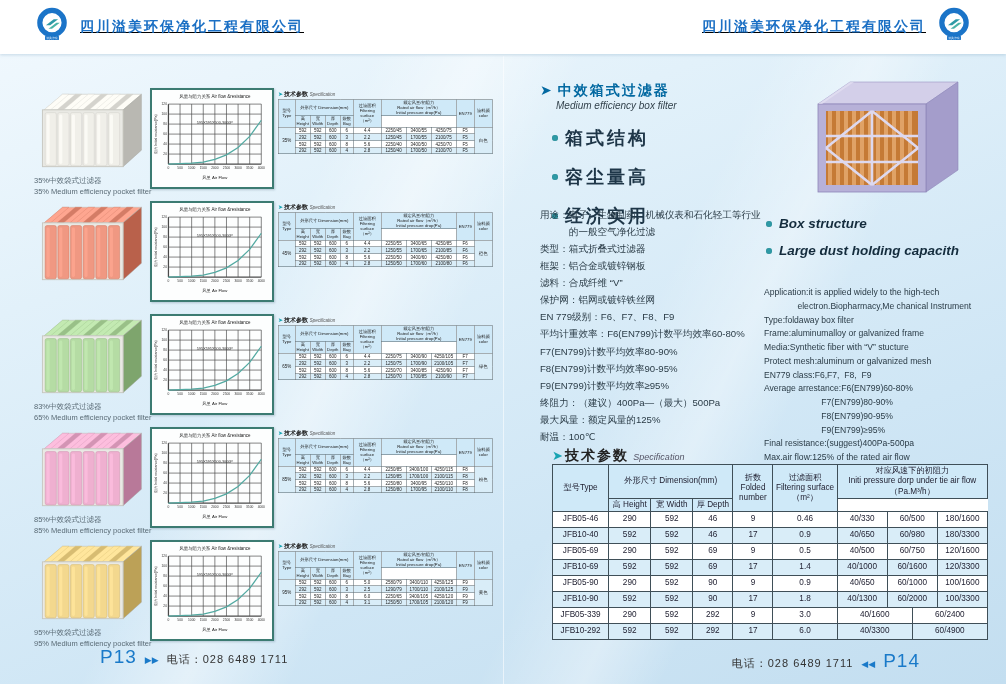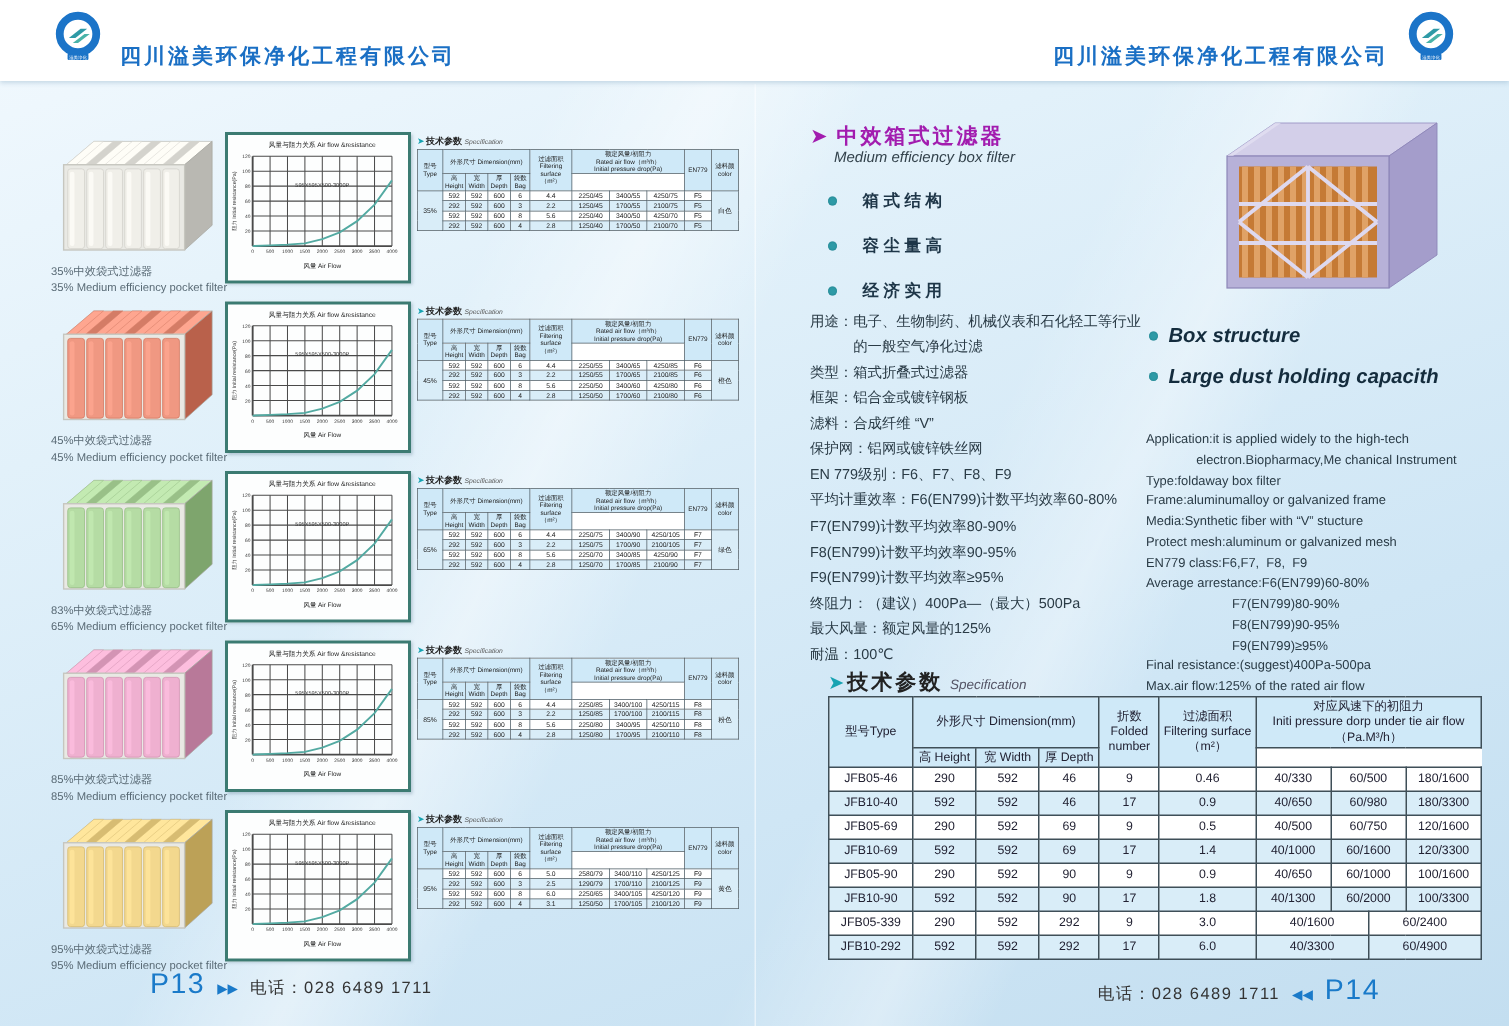--- a/index.html
+++ b/index.html
@@ -11,21 +11,21 @@
   
   .streaks{position:absolute;inset:0;pointer-events:none;
     background:
       linear-gradient(115deg,rgba(255,255,255,0) 30%,rgba(255,255,255,.45) 38%,rgba(255,255,255,0) 46%),
       linear-gradient(115deg,rgba(255,255,255,0) 60%,rgba(255,255,255,.35) 68%,rgba(255,255,255,0) 74%);
   }
   .page-seam{position:absolute;left:503px;top:56px;bottom:0;width:1px;background:rgba(255,255,255,.55);}
   
   .topbar{position:absolute;left:0;top:0;width:1006px;height:54px;background:#fff;
     box-shadow:0 1px 3px rgba(120,160,190,.35);display:flex;align-items:center;justify-content:space-between;}
-  .brand{display:flex;align-items:flex-end;gap:10px;}
+  .brand{display:flex;align-items:center;gap:10px;text-decoration:underline;}
   .brand.right{flex-direction:row-reverse;}
   .brand .logo{width:36px;height:40px;position:relative;}
   .brand .name{color:#1a6fc4;font-weight:bold;font-size:14px;letter-spacing:2px;}
   .brand.left{margin-left:34px;}
   .brand.right{margin-right:34px;}
   
   .filter-row{position:absolute;left:28px;width:460px;height:112px;}
   .photo{position:absolute;left:6px;top:2px;width:114px;height:88px;}
   .caption{position:absolute;left:6px;top:92px;width:170px;color:#5a6b76;font-size:7.5px;line-height:1.45;}
   .chart-panel{position:absolute;left:122px;top:4px;width:120px;height:97px;background:#fdfefe;
@@ -35,25 +35,25 @@
   .mini-title{font-size:12px;color:#222;font-weight:bold;margin:0 0 2px 0;}
   .mini-title .arr{color:#17a3b2;margin-right:2px;}
   .mini-title i{font-weight:normal;font-size:9px;color:#555;}
   table.mini{border-collapse:collapse;table-layout:fixed;background:#fff;font-size:9px;color:#222;}
   table.mini th,table.mini td{border:1px solid #4a5a63;padding:1px 1px;text-align:center;white-space:pre-line;line-height:1.15;overflow:hidden;}
   table.mini thead th{background:#cfe9f8;font-weight:normal;font-size:8.5px;}
   table.mini tbody tr:nth-child(even) td{background:#d9edf8;}
   table.mini td.span{background:#d9edf8 !important;}
   
   .sec-title{position:absolute;left:540px;top:82px;}
-  .sec-title .row1{color:#a21caf;font-size:14px;font-weight:bold;letter-spacing:2px;}
+  .sec-title .row1{color:#0369a1;font-size:14px;font-weight:bold;letter-spacing:2px;}
   .sec-title .row1 .arr{margin-right:4px;}
   .sec-title .row2{color:#33424c;font-size:10px;font-style:italic;margin-left:16px;}
   .feat-cn{position:absolute;left:552px;top:126px;}
-  .feat-cn .item{display:flex;align-items:center;gap:17px;margin-bottom:15px;color:#1e3648;font-size:11px;font-weight:bold;letter-spacing:3px;}
+  .feat-cn .item{display:flex;align-items:center;gap:7px;margin-bottom:15px;color:#1e3648;font-size:18px;font-weight:bold;letter-spacing:3px;}
   .dot{width:6px;height:6px;border-radius:50%;background:#2e9aa6;box-shadow:0 0 1px #17727e inset;flex:0 0 auto;}
   .desc-cn{position:absolute;left:540px;top:206px;width:235px;color:#2a3b46;font-size:9.6px;line-height:1.78;white-space:pre-line;}
   .feat-en{position:absolute;left:766px;top:216px;}
   .feat-en .item{display:flex;align-items:center;gap:7px;margin-bottom:12px;color:#142c3d;font-size:13.5px;font-weight:bold;font-style:italic;}
   .desc-en{position:absolute;left:764px;top:286px;width:240px;color:#2a3b46;font-size:8.6px;line-height:1.6;white-space:pre;}
   .box-photo{position:absolute;left:796px;top:74px;width:172px;height:128px;}
   .spec-head{position:absolute;left:552px;top:446px;}
   .spec-head .cn{color:#222;font-size:14px;font-weight:bold;letter-spacing:2px;}
   .spec-head .arr{color:#17a3b2;margin-right:2px;font-size:13px;}
   .spec-head i{font-size:9px;color:#556;}
@@ -284,24 +284,20 @@
           <rect x="26.3" y="31" width="3.4" height="54" rx="1.6" fill="#fea690" opacity="0.8"></rect>
           <rect x="38.6" y="29" width="12.2" height="58" rx="2" fill="#f09882" stroke="#d47c66" stroke-width="0.6"></rect>
           <rect x="40.1" y="31" width="3.4" height="54" rx="1.6" fill="#fea690" opacity="0.8"></rect>
           <rect x="52.400000000000006" y="29" width="12.2" height="58" rx="2" fill="#f09882" stroke="#d47c66" stroke-width="0.6"></rect>
           <rect x="53.900000000000006" y="31" width="3.4" height="54" rx="1.6" fill="#fea690" opacity="0.8"></rect>
           <rect x="66.2" y="29" width="12.2" height="58" rx="2" fill="#f09882" stroke="#d47c66" stroke-width="0.6"></rect>
           <rect x="67.7" y="31" width="3.4" height="54" rx="1.6" fill="#fea690" opacity="0.8"></rect>
           <rect x="80" y="29" width="12.2" height="58" rx="2" fill="#f09882" stroke="#d47c66" stroke-width="0.6"></rect>
           <rect x="81.5" y="31" width="3.4" height="54" rx="1.6" fill="#fea690" opacity="0.8"></rect>
   </svg></div>
-    <div class="caption">
-      <div class="cap-cn">45%中效袋式过滤器</div>
-      <div class="cap-en">45% Medium efficiency pocket filter</div>
-    </div>
     <div class="chart-panel"><svg viewBox="0 0 122 95" width="118" height="93">
           <text x="65" y="8" font-size="4.6" fill="#222" text-anchor="middle">风量与阻力关系 Air flow &amp;resistance</text>
           <text x="5.5" y="45" font-size="3.6" fill="#333" text-anchor="middle" transform="rotate(-90 5.5 45)">阻力 Initial resistance(Pa)</text>
           <line x1="17" y1="14" x2="17" y2="76" stroke="#4a4a4a" stroke-width="1.3"></line>
           <text x="17" y="81" font-size="3.4" fill="#333" text-anchor="middle">0</text>
           <line x1="29" y1="14" x2="29" y2="76" stroke="#4a4a4a" stroke-width="0.7"></line>
           <text x="29" y="81" font-size="3.4" fill="#333" text-anchor="middle">500</text>
           <line x1="41" y1="14" x2="41" y2="76" stroke="#4a4a4a" stroke-width="0.7"></line>
           <text x="41" y="81" font-size="3.4" fill="#333" text-anchor="middle">1000</text>
           <line x1="53" y1="14" x2="53" y2="76" stroke="#4a4a4a" stroke-width="0.7"></line>

